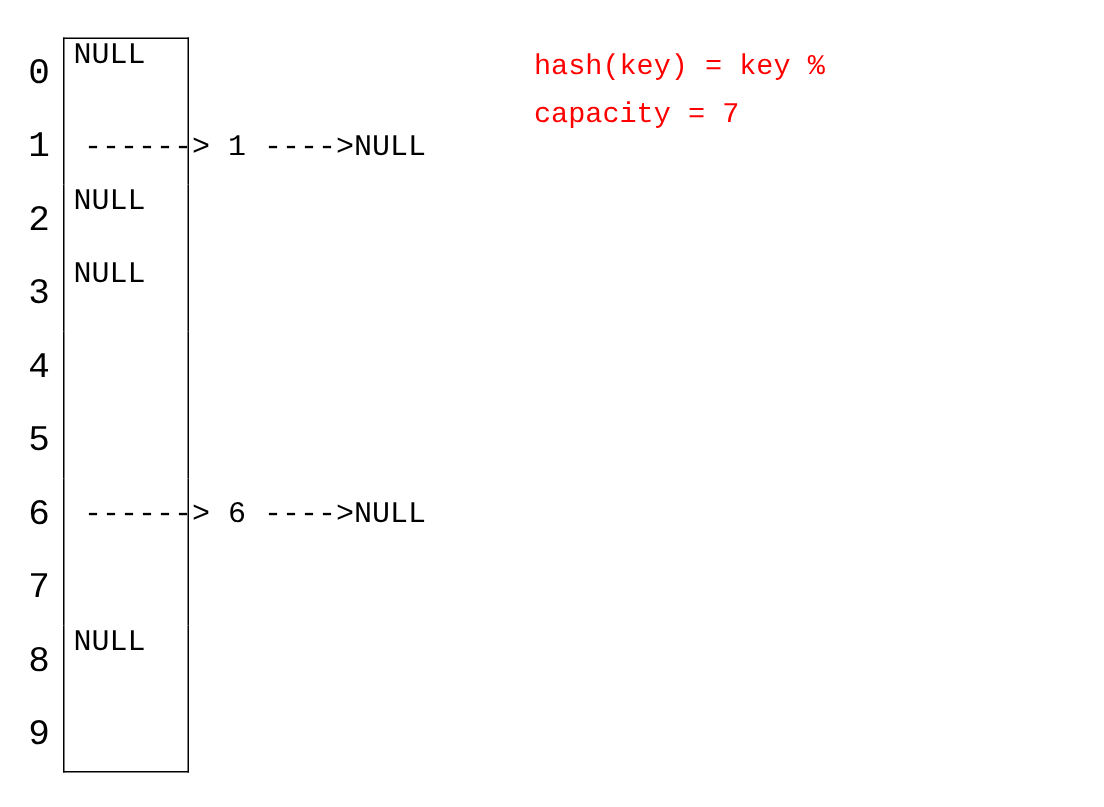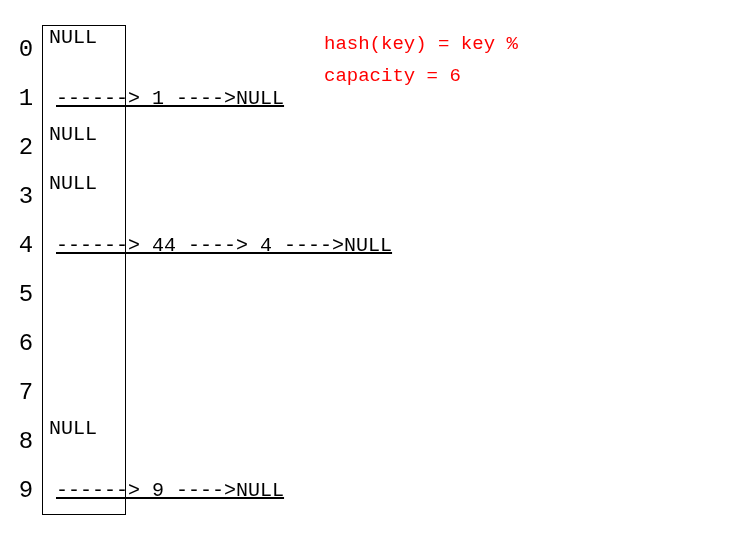--- a/index.html
+++ b/index.html
@@ -45,43 +45,42 @@
       border-top: 1px solid #000;
     }
     .bucket-box.last {
       border-bottom: 1px solid #000;
     }
     .chain {
       display: flex;
       align-items: center;
       white-space: nowrap;
       margin-left: -70px;
-      text-decoration: underline;
     }
     .null-in-box {
       padding-left: 2px;
     }
     .formula {
       position: absolute;
       top: 28px;
-      left: 324px;
+      left: 356px;
       color: #ff0000;
       font-size: 19px;
       line-height: 1.7;
     }
     .arrow-long {
       letter-spacing: 0px;
     }
   </style>
 </head>
 <body>
 
 <div class="formula">
   <div>hash(key) = key %</div>
-  <div>capacity = 6</div>
+  <div>capacity = 7</div>
 </div>
 
 <div class="container">
 
   <div class="row">
     <div class="index">0</div>
     <div class="bucket-box first">
       <span class="null-in-box">NULL</span>
     </div>
   </div>
@@ -102,44 +101,43 @@
   <div class="row">
     <div class="index">3</div>
     <div class="bucket-box">
       <span class="null-in-box">NULL</span>
     </div>
   </div>
 
   <div class="row">
     <div class="index">4</div>
     <div class="bucket-box"></div>
-    <div class="chain arrow-long"> ------&gt; 44 ----&gt; 4 ----&gt;NULL</div>
   </div>
 
   <div class="row">
     <div class="index">5</div>
     <div class="bucket-box"></div>
   </div>
 
   <div class="row">
     <div class="index">6</div>
     <div class="bucket-box"></div>
+    <div class="chain arrow-long"> ------&gt; 6 ----&gt;NULL</div>
   </div>
 
   <div class="row">
     <div class="index">7</div>
     <div class="bucket-box"></div>
   </div>
 
   <div class="row">
     <div class="index">8</div>
     <div class="bucket-box">
       <span class="null-in-box">NULL</span>
     </div>
   </div>
 
   <div class="row">
     <div class="index">9</div>
     <div class="bucket-box last"></div>
-    <div class="chain arrow-long"> ------&gt; 9 ----&gt;NULL</div>
   </div>
 
 </div>
 
 </body></html>

